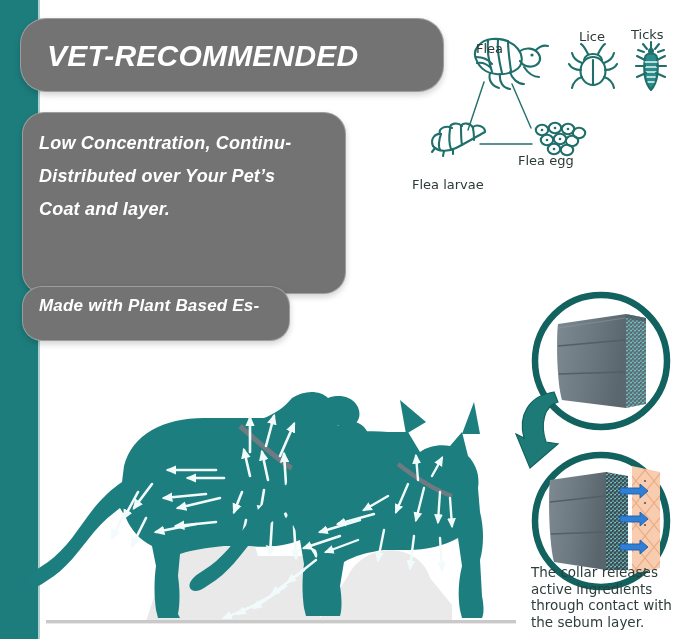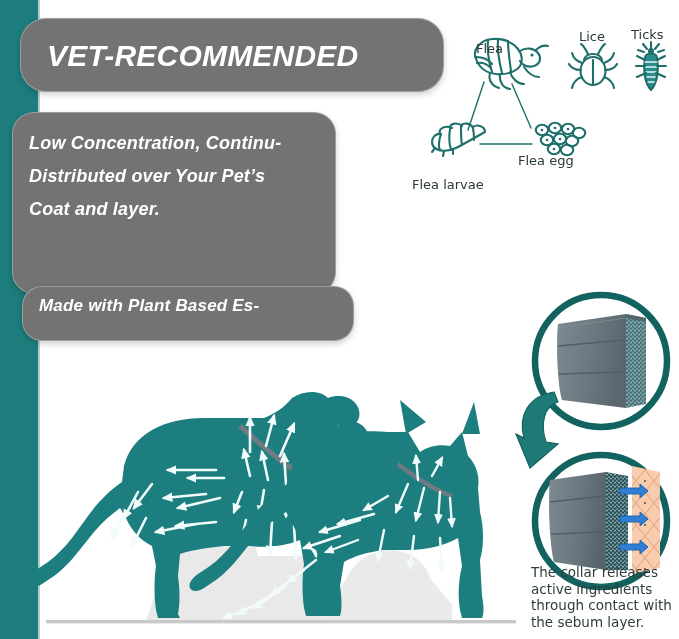--- a/index.html
+++ b/index.html
@@ -18,25 +18,25 @@
        box-shadow:0 3px 6px rgba(0,0,0,.18);
        border:1px solid rgba(255,255,255,.30);
        box-sizing:border-box;}
   .box-text{color:#ffffff;font-style:italic;font-weight:bold;
        letter-spacing:.2px;}
 
   #hdr-box{left:20px;top:18px;width:424px;height:74px;border-radius:26px;}
   #hdr-label{position:absolute;left:26px;top:16px;width:380px;
        font-size:30px;line-height:42px;white-space:nowrap;}
 
-  #box2{left:12px;top:112px;width:324px;height:182px;text-decoration:underline;}
+  #box2{left:22px;top:112px;width:324px;height:182px;text-decoration:underline;}
   #box2-label{position:absolute;left:16px;top:14px;width:296px;
        font-size:18px;line-height:33px;}
 
-  #box3{left:22px;top:286px;width:332px;height:55px;border-radius:20px;}
+  #box3{left:22px;top:286px;width:268px;height:55px;border-radius:20px;}
   #box3-label{position:absolute;left:16px;top:6px;width:280px;
        font-size:17px;line-height:26px;}
 
   
   #pests{position:absolute;left:404px;top:4px;width:275px;height:170px;}
   .pest-cap{position:absolute;color:#2b3a3a;font-size:13px;
        font-family:"DejaVu Sans",sans-serif;white-space:nowrap;}
 
   
   #animals{position:absolute;left:28px;top:380px;width:510px;height:250px;}

